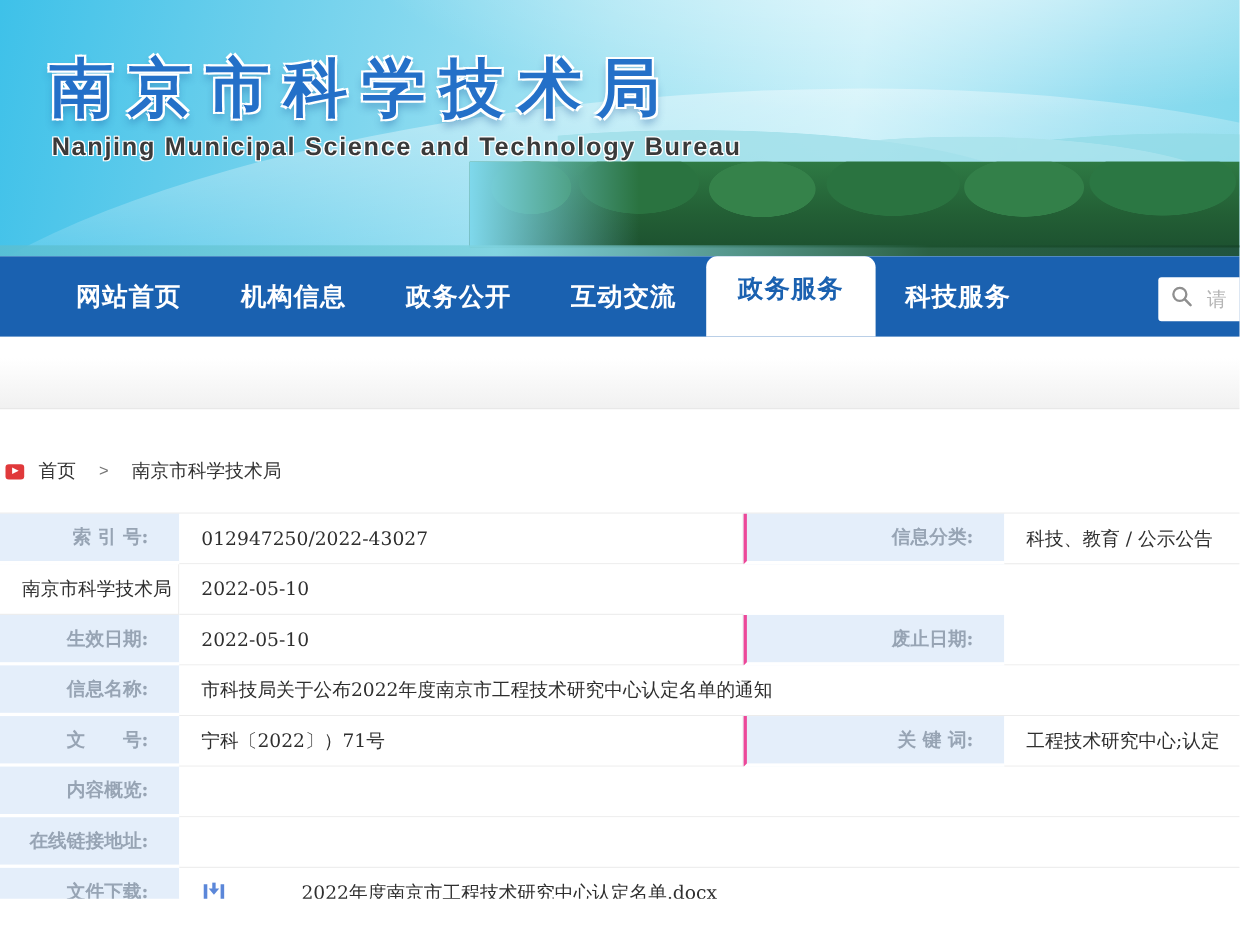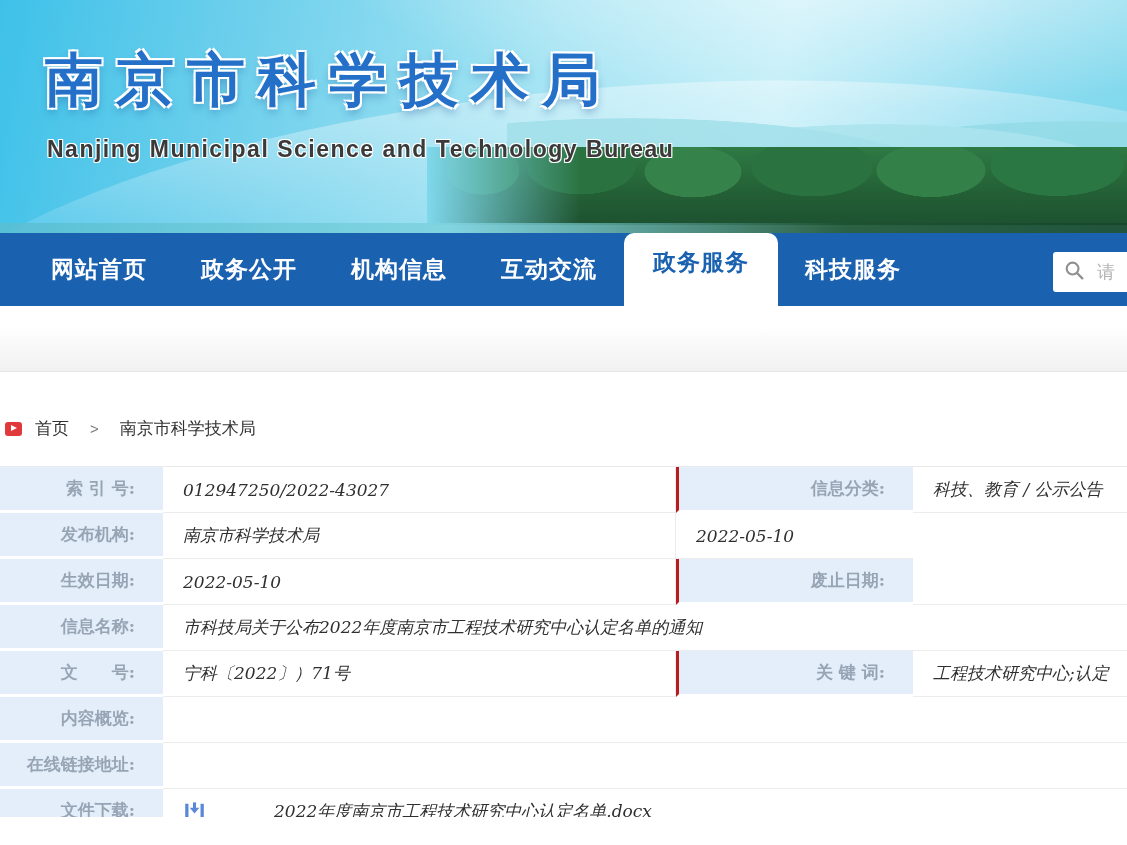--- a/index.html
+++ b/index.html
@@ -30,27 +30,27 @@
       radial-gradient(100px 48px at 55% 26%, #2a7340 60%, transparent 61%),
       radial-gradient(90px 44px at 72% 30%, #338049 60%, transparent 61%),
       radial-gradient(110px 50px at 90% 24%, #2b7743 60%, transparent 61%),
       linear-gradient(to bottom, #2e7a44 0%, #235f35 60%, #1d5230 100%); }
   .banner-water { position:absolute; left:0; bottom:0; width:100%; height:10px;
     background:linear-gradient(90deg, #59bfd3, #7fd3df 40%, #1d5230 75%, #17452a); opacity:.9; }
   .banner-title { position:absolute; left:45px; top:42px; font-size:58px; font-weight:bold;
     letter-spacing:13px; color:#2470c8;
     text-shadow:-2px -2px 0 #fff, 2px -2px 0 #fff, -2px 2px 0 #fff, 2px 2px 0 #fff,
       0 5px 8px rgba(20,80,150,.45); }
-  .banner-subtitle { position:absolute; left:47px; top:136px; font-size:23px; font-weight:bold;
+  .banner-subtitle { position:absolute; left:47px; top:120px; font-size:23px; font-weight:bold;
     letter-spacing:1.5px; color:#3a3a3a;
     text-shadow:-1px -1px 0 #fff, 1px -1px 0 #fff, -1px 1px 0 #fff, 1px 1px 0 #fff; }
 
   
   .navbar { position:relative; height:73px; background:#1a61b0; display:flex;
-    align-items:stretch; padding-left:24px; }
+    align-items:stretch; padding-left:42px; }
   .nav-item { color:#fff; font-size:23px; font-weight:bold; letter-spacing:1px;
     line-height:73px; padding:0 27px; cursor:pointer; white-space:nowrap; }
   .nav-item--active { background:#fff; color:#1a61b0; border-radius:10px 10px 0 0;
     margin-top:0; line-height:58px; padding:0 29px; }
   .search-box { position:absolute; left:1053px; top:19px; width:140px; height:40px;
     background:#fff; border-radius:3px; display:flex; align-items:center;
     padding-left:11px; }
   .search-box svg { flex:0 0 auto; }
   .search-input { border:none; outline:none; width:80px; margin-left:12px;
     font-size:18px; color:#666; background:transparent; }
@@ -72,45 +72,45 @@
   .crumb-link { cursor:pointer; }
 
   
   .info-table { margin-top:26px; border-top:1px solid #e9e9e9;
     font-family:"DejaVu Serif","Liberation Serif",serif; }
   .trow { display:grid; grid-template-columns:163px 513px 237px 1fr; height:46px; }
   .trow--full { grid-template-columns:163px 1fr; }
   .tl { background:#e4eefa; border-bottom:3px solid #fff; color:#97a4b4;
     font-size:17px; display:flex; align-items:center; justify-content:flex-end;
     padding-right:28px; white-space:nowrap;font-weight:bold; }
-  .tl--right { border-left:3px solid #b91c1c;text-align:center; }
+  .tl--right { border-left:3px solid #ec4899;text-align:center; }
   .tv { background:#fff; border-bottom:1px solid #ececec; color:#2f2f2f; font-size:17px;
-    display:flex; align-items:center; padding-left:20px; white-space:nowrap; overflow:hidden;font-style:italic; }
+    display:flex; align-items:center; padding-left:20px; white-space:nowrap; overflow:hidden; }
   .tv--mid { border-right:1px solid #ececec; }
   .dl-icon { width:23px; height:23px; flex:0 0 auto; }
   .dl-name { margin-left:68px; cursor:pointer; }
 </style>
 </head>
 <body>
 
 <div class="page">
 
   <div class="banner">
     <div class="banner-swirl"></div>
     <div class="banner-hills"></div>
     <div class="banner-trees"></div>
     <div class="banner-water"></div>
     <div class="banner-title">南京市科学技术局</div>
     <div class="banner-subtitle">Nanjing Municipal Science and Technology Bureau</div>
   </div>
 
   <div class="navbar">
     <div class="nav-item">网站首页</div>
+    <div class="nav-item">机构信息</div>
     <div class="nav-item">政务公开</div>
-    <div class="nav-item">机构信息</div>
     <div class="nav-item">互动交流</div>
     <div class="nav-item nav-item--active">政务服务</div>
     <div class="nav-item">科技服务</div>
     <div class="search-box">
       <span>
         <svg width="21" height="21" viewBox="0 0 22 22" fill="none">
           <circle cx="9" cy="9" r="6.2" stroke="#8f8f8f" stroke-width="2.2"></circle>
           <line x1="13.6" y1="13.6" x2="19.2" y2="19.2" stroke="#8f8f8f" stroke-width="2.4" stroke-linecap="round"></line>
         </svg>
       </span>
@@ -130,21 +130,20 @@
   <div class="info-table">
 
     <div class="trow">
       <div class="tl">索 引 号:</div>
       <div class="tv tv--mid">012947250/2022-43027</div>
       <div class="tl tl--right">信息分类:</div>
       <div class="tv">科技、教育 / 公示公告</div>
     </div>
 
     <div class="trow">
-      <div class="tl">发布机构:</div>
       <div class="tv tv--mid">南京市科学技术局</div>
       <div class="tv">2022-05-10</div>
     </div>
 
     <div class="trow">
       <div class="tl">生效日期:</div>
       <div class="tv tv--mid">2022-05-10</div>
       <div class="tl tl--right">废止日期:</div>
       <div class="tv"></div>
     </div>

